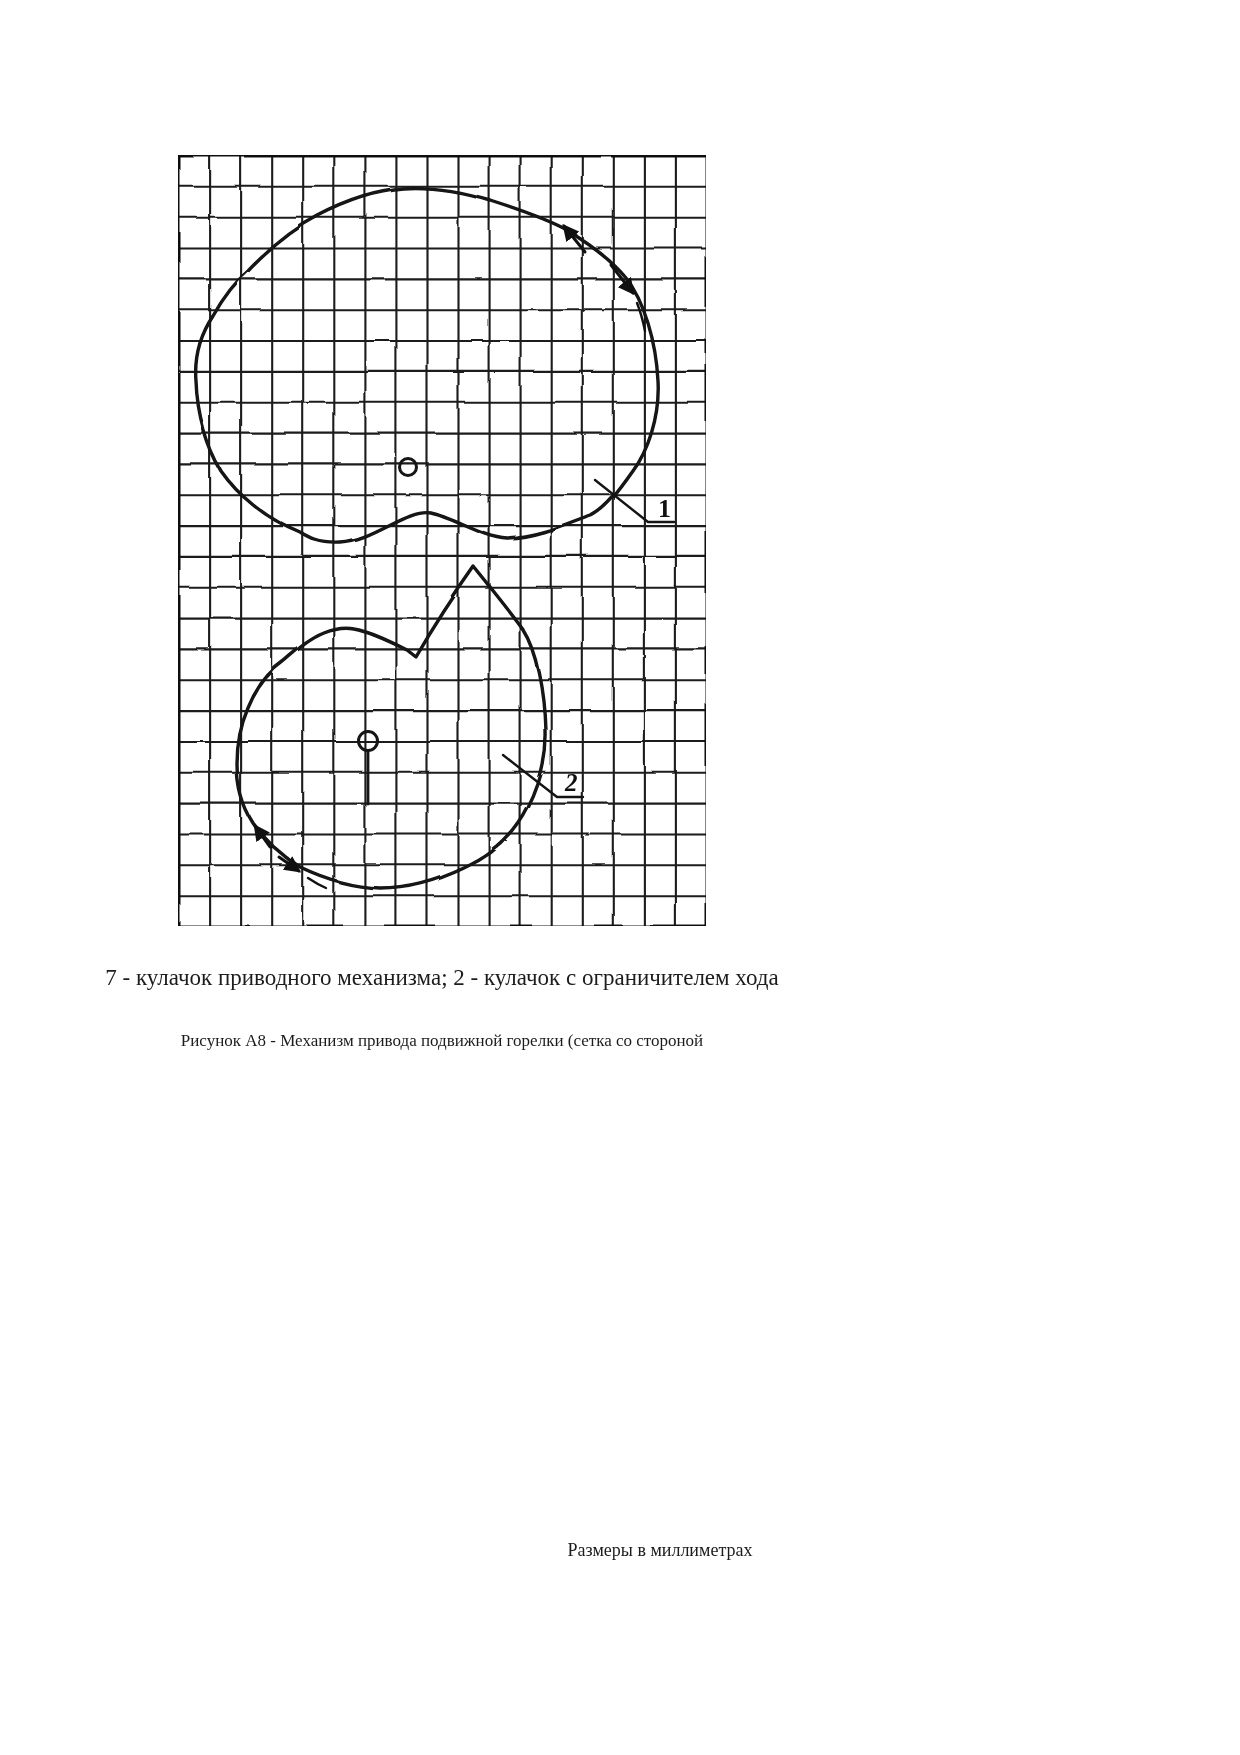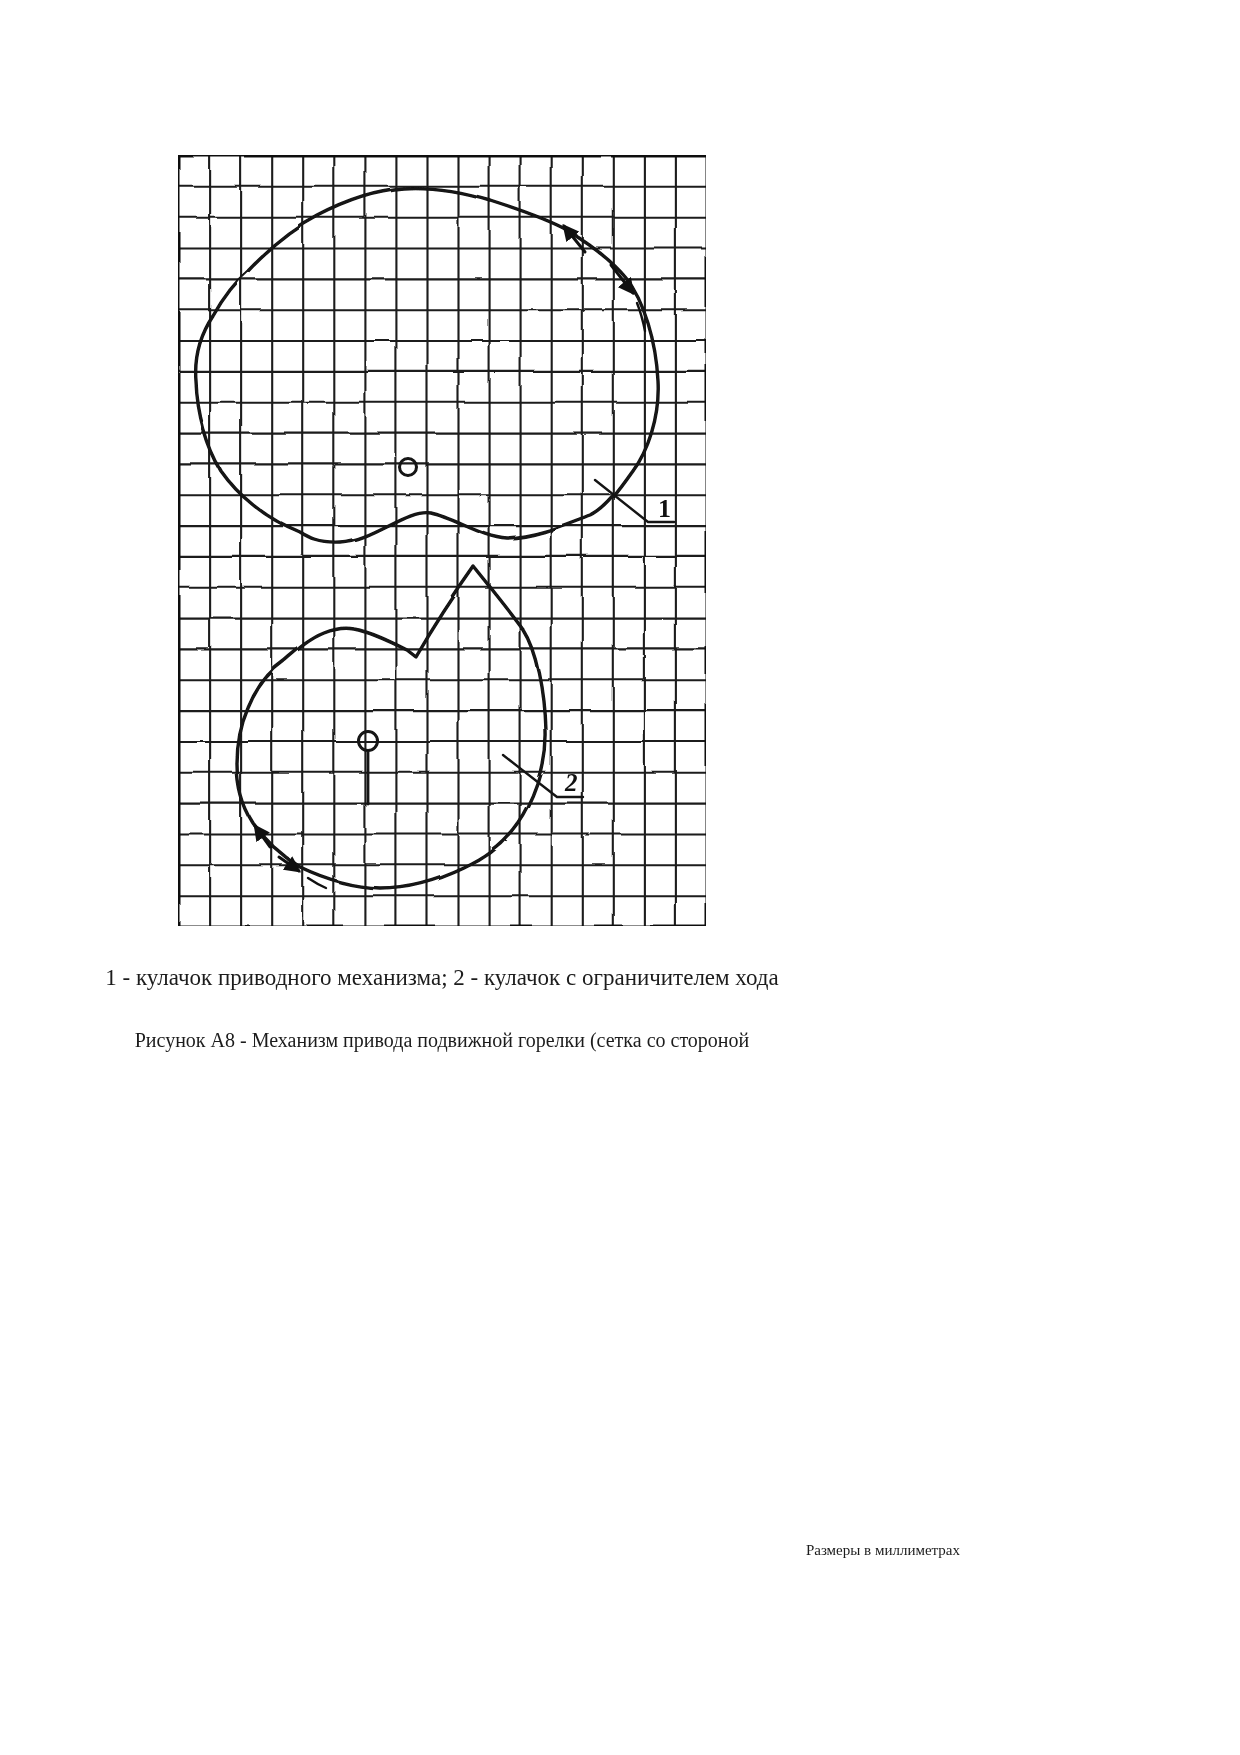--- a/index.html
+++ b/index.html
@@ -24,26 +24,26 @@
   .rot-arrow-tail{fill:none;stroke:#101010;stroke-width:2.4;stroke-linecap:round;}
   .cam-label{font-family:"Liberation Serif", serif;font-size:26px;font-weight:bold;fill:#101010;}
   .cam-label.italic{font-style:italic;font-size:25px;}
 
   .caption-legend{
     position:absolute;top:963px;left:62px;width:760px;
     text-align:center;font-size:23px;line-height:30px;white-space:nowrap;
   }
   .figure-title{
     position:absolute;top:1024px;left:62px;width:760px;
-    text-align:center;font-size:20px;line-height:33px;
+    text-align:center;font-size:17px;line-height:33px;
   }
   .figure-title div{white-space:nowrap;}
   .dimension-note{
     position:absolute;top:1535px;left:360px;width:600px;
-    text-align:right;font-size:15px;line-height:30px;white-space:nowrap;
+    text-align:center;font-size:18px;line-height:30px;white-space:nowrap;
   }
 </style>
 </head>
 <body>
 
 <div class="page" data-name="document-page">
 
   <svg class="figure-svg" width="528" height="771" viewBox="0 0 528 771" data-name="mechanism-figure">
     <defs>
       <marker id="ah" viewBox="0 0 10 10" refX="8.5" refY="5" markerWidth="5.5" markerHeight="5.5" orient="auto-start-reverse">
@@ -156,21 +156,21 @@
       <path class="rot-arrow-tail" d="M130,723 C136,727 141,730 148,733"></path>
     </g>
 
     <path class="leader" d="M417,325 L470,367 L496,367" data-name="cam-1-leader-line"></path>
     <text class="cam-label" x="480" y="362" data-name="cam-1-label">1</text>
 
     <path class="leader" d="M325,600 L379,642 L405,642" data-name="cam-2-leader-line"></path>
     <text class="cam-label italic" x="387" y="636" data-name="cam-2-label">2</text>
   </svg>
 
-  <div class="caption-legend" data-name="figure-legend">1 - кулачок приводного механизма; 2 - кулачок с ограничителем хода</div>
+  <div class="caption-legend" data-name="figure-legend">7 - кулачок приводного механизма; 2 - кулачок с ограничителем хода</div>
 
   <div class="figure-title" data-name="figure-title">
     <div data-name="figure-title-line-1">Рисунок А8 - Механизм привода подвижной горелки (сетка со стороной</div>
   </div>
 
   <div class="dimension-note" data-name="dimension-note">Размеры в миллиметрах</div>
 
 </div>
 
 </body></html>

